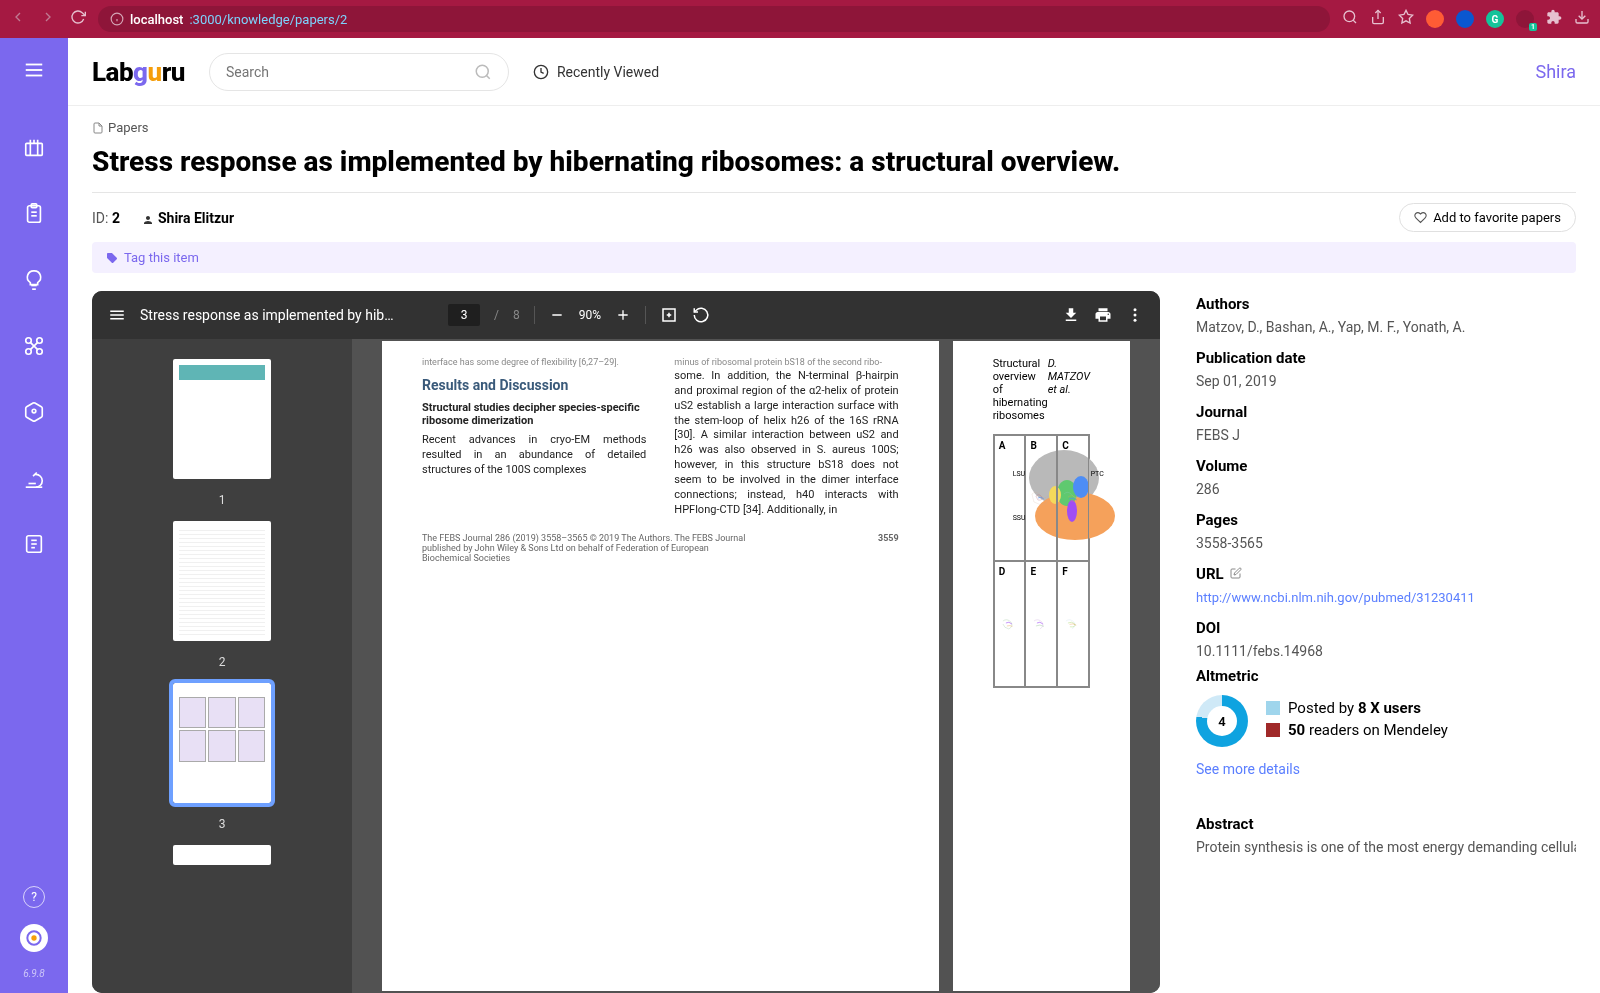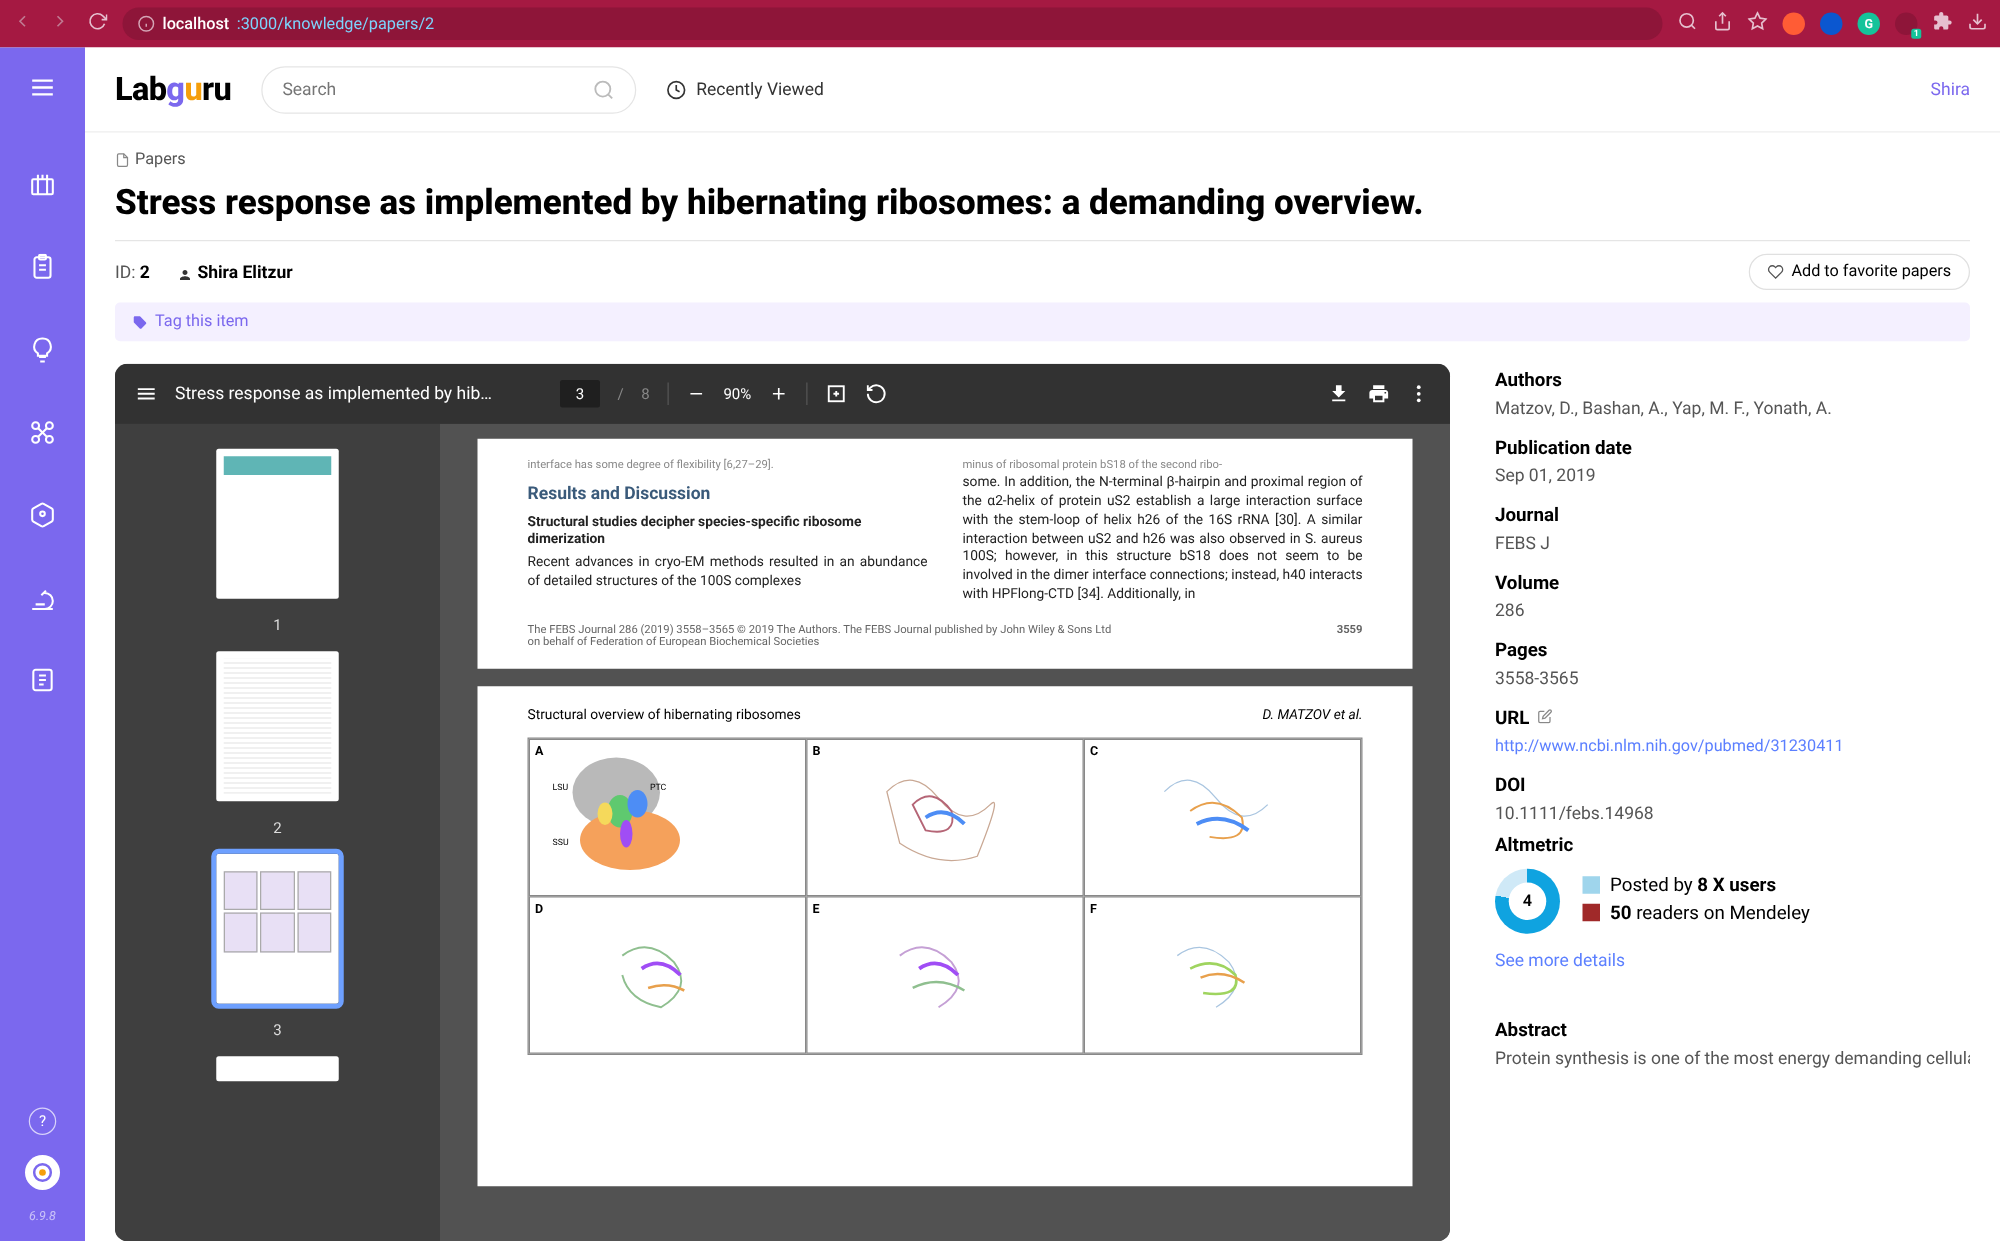--- a/index.html
+++ b/index.html
@@ -30,21 +30,21 @@
 
 
 .main { flex: 1; display: flex; flex-direction: column; background:#fff; overflow:hidden; }
 .topbar { height: 68px; display: flex; align-items: center; padding: 0 24px; gap: 24px; border-bottom:1px solid #eee; }
 .logo-text { font-size: 26px; font-weight: 800; letter-spacing:-0.5px; }
 .logo-text .g { color:#7b68ee; }
 .logo-text .u { color:#f59e0b; }
 .search-box { width: 300px; height: 38px; border: 1px solid #e5e5e5; border-radius: 20px; display: flex; align-items: center; padding: 0 16px; }
 .search-box input { border: none; outline: none; flex: 1; font-size: 14px; }
 .recent-viewed { display: flex; align-items: center; gap: 8px; font-size: 14px; color: #333; cursor:pointer; }
-.user-link { margin-left: auto; color: #7b68ee; font-size: 14px; }
+.user-link { margin-left: auto; color: #7b68ee; font-size: 18px; }
 
 
 .content { padding: 14px 24px 0 24px; overflow:hidden; flex:1; display:flex; flex-direction:column; }
 .breadcrumb { font-size: 13px; color: #555; display:flex; align-items:center; gap:4px; margin-bottom:10px;}
 .page-title { font-size: 28px; font-weight: 800; margin-bottom: 14px; }
 .divider { height:1px; background:#e5e5e5; margin-bottom:10px;}
 .meta-row { display: flex; align-items: center; gap: 22px; font-size: 14px; margin-bottom:10px; }
 .meta-row .id-label { color:#555; }
 .meta-row strong { font-weight:700; }
 .fav-button { margin-left:auto; border:1px solid #e0e0e0; border-radius:18px; padding: 6px 14px; font-size:13px; display:flex; align-items:center; gap:6px; cursor:pointer; background:#fff; }
@@ -61,21 +61,21 @@
 .pdf-page-input { width:32px; height:22px; background:#1f1f1f; border:none; color:#fff; text-align:center; font-size:12px; border-radius:2px;}
 .pdf-toolbar .sep { color:#888; font-size:12px;}
 .pdf-vsep { width:1px; height:18px; background:#555; }
 .pdf-toolbar-spacer { flex:1; }
 .pdf-icon-btn { cursor:pointer; display:flex; align-items:center;}
 .pdf-body { flex:1; display:flex; overflow:hidden;}
 .thumbnails { width:260px; background:#3f3f3f; padding:20px 0; display:flex; flex-direction:column; align-items:center; gap:14px; overflow:hidden;}
 .thumb { width:98px; height:120px; background:#fff; border-radius:2px; position:relative; font-size:6px; padding:6px; color:#888;}
 .thumb.sel { outline:4px solid #6ea0ff; }
 .thumb-label { color:#ddd; font-size:12px; }
-.pdf-pages { flex:1; background:#525252; padding:12px 30px; overflow:hidden; display:flex; flex-direction:column; gap:14px;}
+.pdf-pages { flex:1; background:#525252; padding:2px 30px; overflow:hidden; display:flex; flex-direction:row; gap:14px;}
 .pdf-page { background:#fff; min-height:184px; padding:16px 40px 12px 40px; position:relative;}
 .pdf-page.p1 { margin-top:0; }
 .two-col { display:flex; gap:28px; font-size:11px; color:#222;}
 .two-col .col { flex:1; }
 .section-h { font-weight:700; font-size:14px; margin-bottom:8px; color:#3a5a7a;}
 .sub-h { font-weight:700; font-size:11px; margin-bottom:6px;}
 .justify { text-align:justify; line-height:1.35;}
 .footer-text { font-size:9px; color:#666; margin-top:16px; display:flex; justify-content:space-between;}
 
 
@@ -265,21 +265,21 @@
     </div>
 
     <div class="content">
       <div class="breadcrumb">
         <svg width="12" height="12" viewBox="0 0 24 24" fill="none" stroke="#888" stroke-width="2">
             <path d="M14 2H6a2 2 0 0 0-2 2v16a2 2 0 0 0 2 2h12a2 2 0 0 0 2-2V8z"></path>
             <polyline points="14 2 14 8 20 8"></polyline>
           </svg>
         <span>Papers</span>
       </div>
-      <h1 class="page-title">Stress response as implemented by hibernating ribosomes: a demanding overview.</h1>
+      <h1 class="page-title">Stress response as implemented by hibernating ribosomes: a structural overview.</h1>
       <div class="divider"></div>
       <div class="meta-row">
         <span><span class="id-label">ID:</span> <strong>2</strong></span>
         <span style="display:flex;align-items:flex-end;gap:4px;">
             <svg width="12" height="12" viewBox="0 0 24 24" fill="#333">
               <path d="M12 12c2.21 0 4-1.79 4-4s-1.79-4-4-4-4 1.79-4 4 1.79 4 4 4zm0 2c-2.67 0-8 1.34-8 4v2h16v-2c0-2.66-5.33-4-8-4z"></path>
             </svg>
             <strong>Shira Elitzur</strong>
           </span>
         <button class="fav-button">

